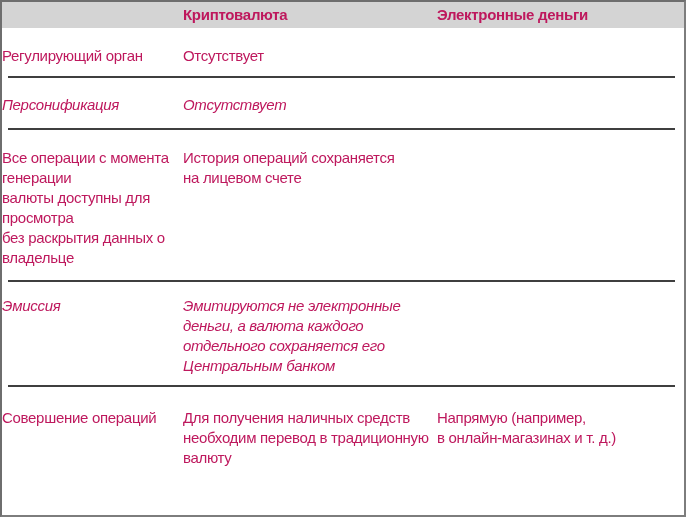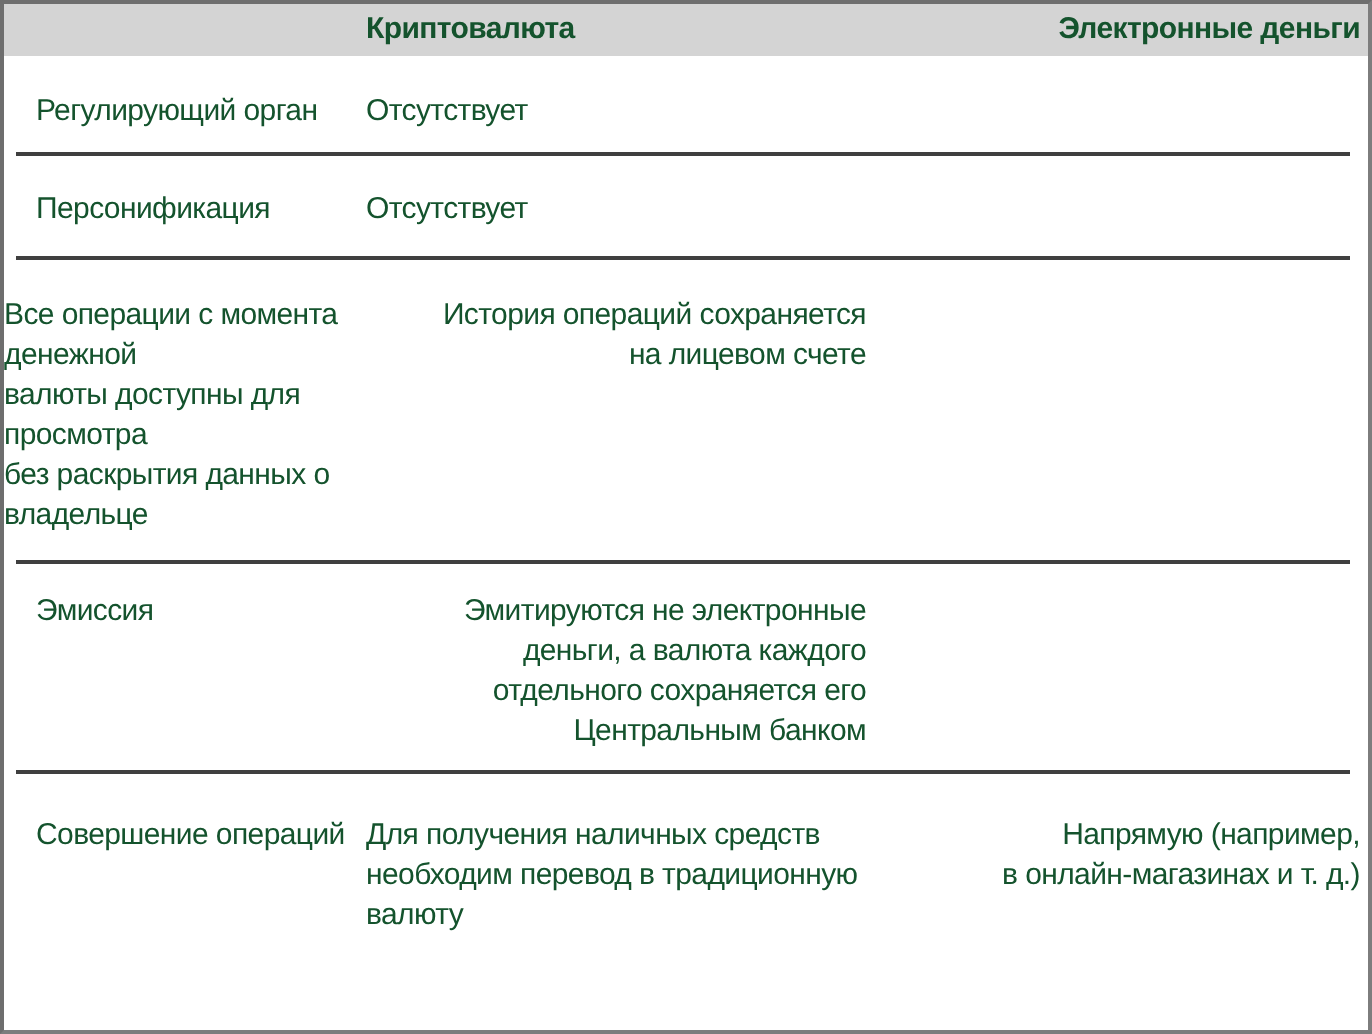--- a/index.html
+++ b/index.html
@@ -10,52 +10,52 @@
   .frame {
     width: 686px;
     height: 517px;
     box-sizing: border-box;
     border: 2px solid #7d7d7d;
     border-top-color: #6e6e6e;
     border-left-color: #6e6e6e;
     background: #ffffff;
     overflow: hidden;
     font-family: "Liberation Sans", sans-serif;
-    color: #14532d;
+    color: #be185d;
   }
   .grid-row {
     display: grid;
     grid-template-columns: 181px 254px 1fr;
   }
   .header-row {
     background: #d4d4d4;
     height: 26px;
     align-items: center;
   }
   .header-row .cell {
     font-weight: bold;
   }
   .cell {
     font-size: 15px;
     line-height: 20px;
     letter-spacing: -0.3px;
     white-space: pre-line;
   }
-  .c1 { padding-left: 16px; padding-right: 6px; }
+  .c1 { padding-left: 0; padding-right: 6px; }
   .c2 { padding-right: 8px; }
-  .c3 { padding-right: 4px; text-align: right; }
+  .c3 { padding-right: 4px; }
   .rule {
     height: 2px;
     background: #3f3f3f;
     margin: 0 9px 0 6px;
   }
   .row-1 { padding: 18px 0 10px; }
-  .row-2 { padding: 17px 0 13px; }
+  .row-2 { padding: 17px 0 13px; font-style: italic; }
   .row-3 { padding: 18px 0 12px; }
-  .row-4 { padding: 14px 0 9px; }
+  .row-4 { padding: 14px 0 9px; font-style: italic; }
   .row-5 { padding: 21px 0 6px; }
 </style>
 </head>
 <body>
 
 <div class="frame">
 
   <div class="grid-row header-row">
     <div class="cell c1"></div>
     <div class="cell c2">Криптовалюта</div>
@@ -70,21 +70,21 @@
   <div class="rule"></div>
 
   <div class="grid-row row-2">
     <div class="cell c1">Персонификация</div>
     <div class="cell c2">Отсутствует</div>
   </div>
 
   <div class="rule"></div>
 
   <div class="grid-row row-3">
-    <div class="cell c2">Все операции с момента денежной
+    <div class="cell c2">Все операции с момента генерации
 валюты доступны для просмотра
 без раскрытия данных о владельце</div>
     <div class="cell c3">История операций сохраняется
 на лицевом счете</div>
   </div>
 
   <div class="rule"></div>
 
   <div class="grid-row row-4">
     <div class="cell c1">Эмиссия</div>

